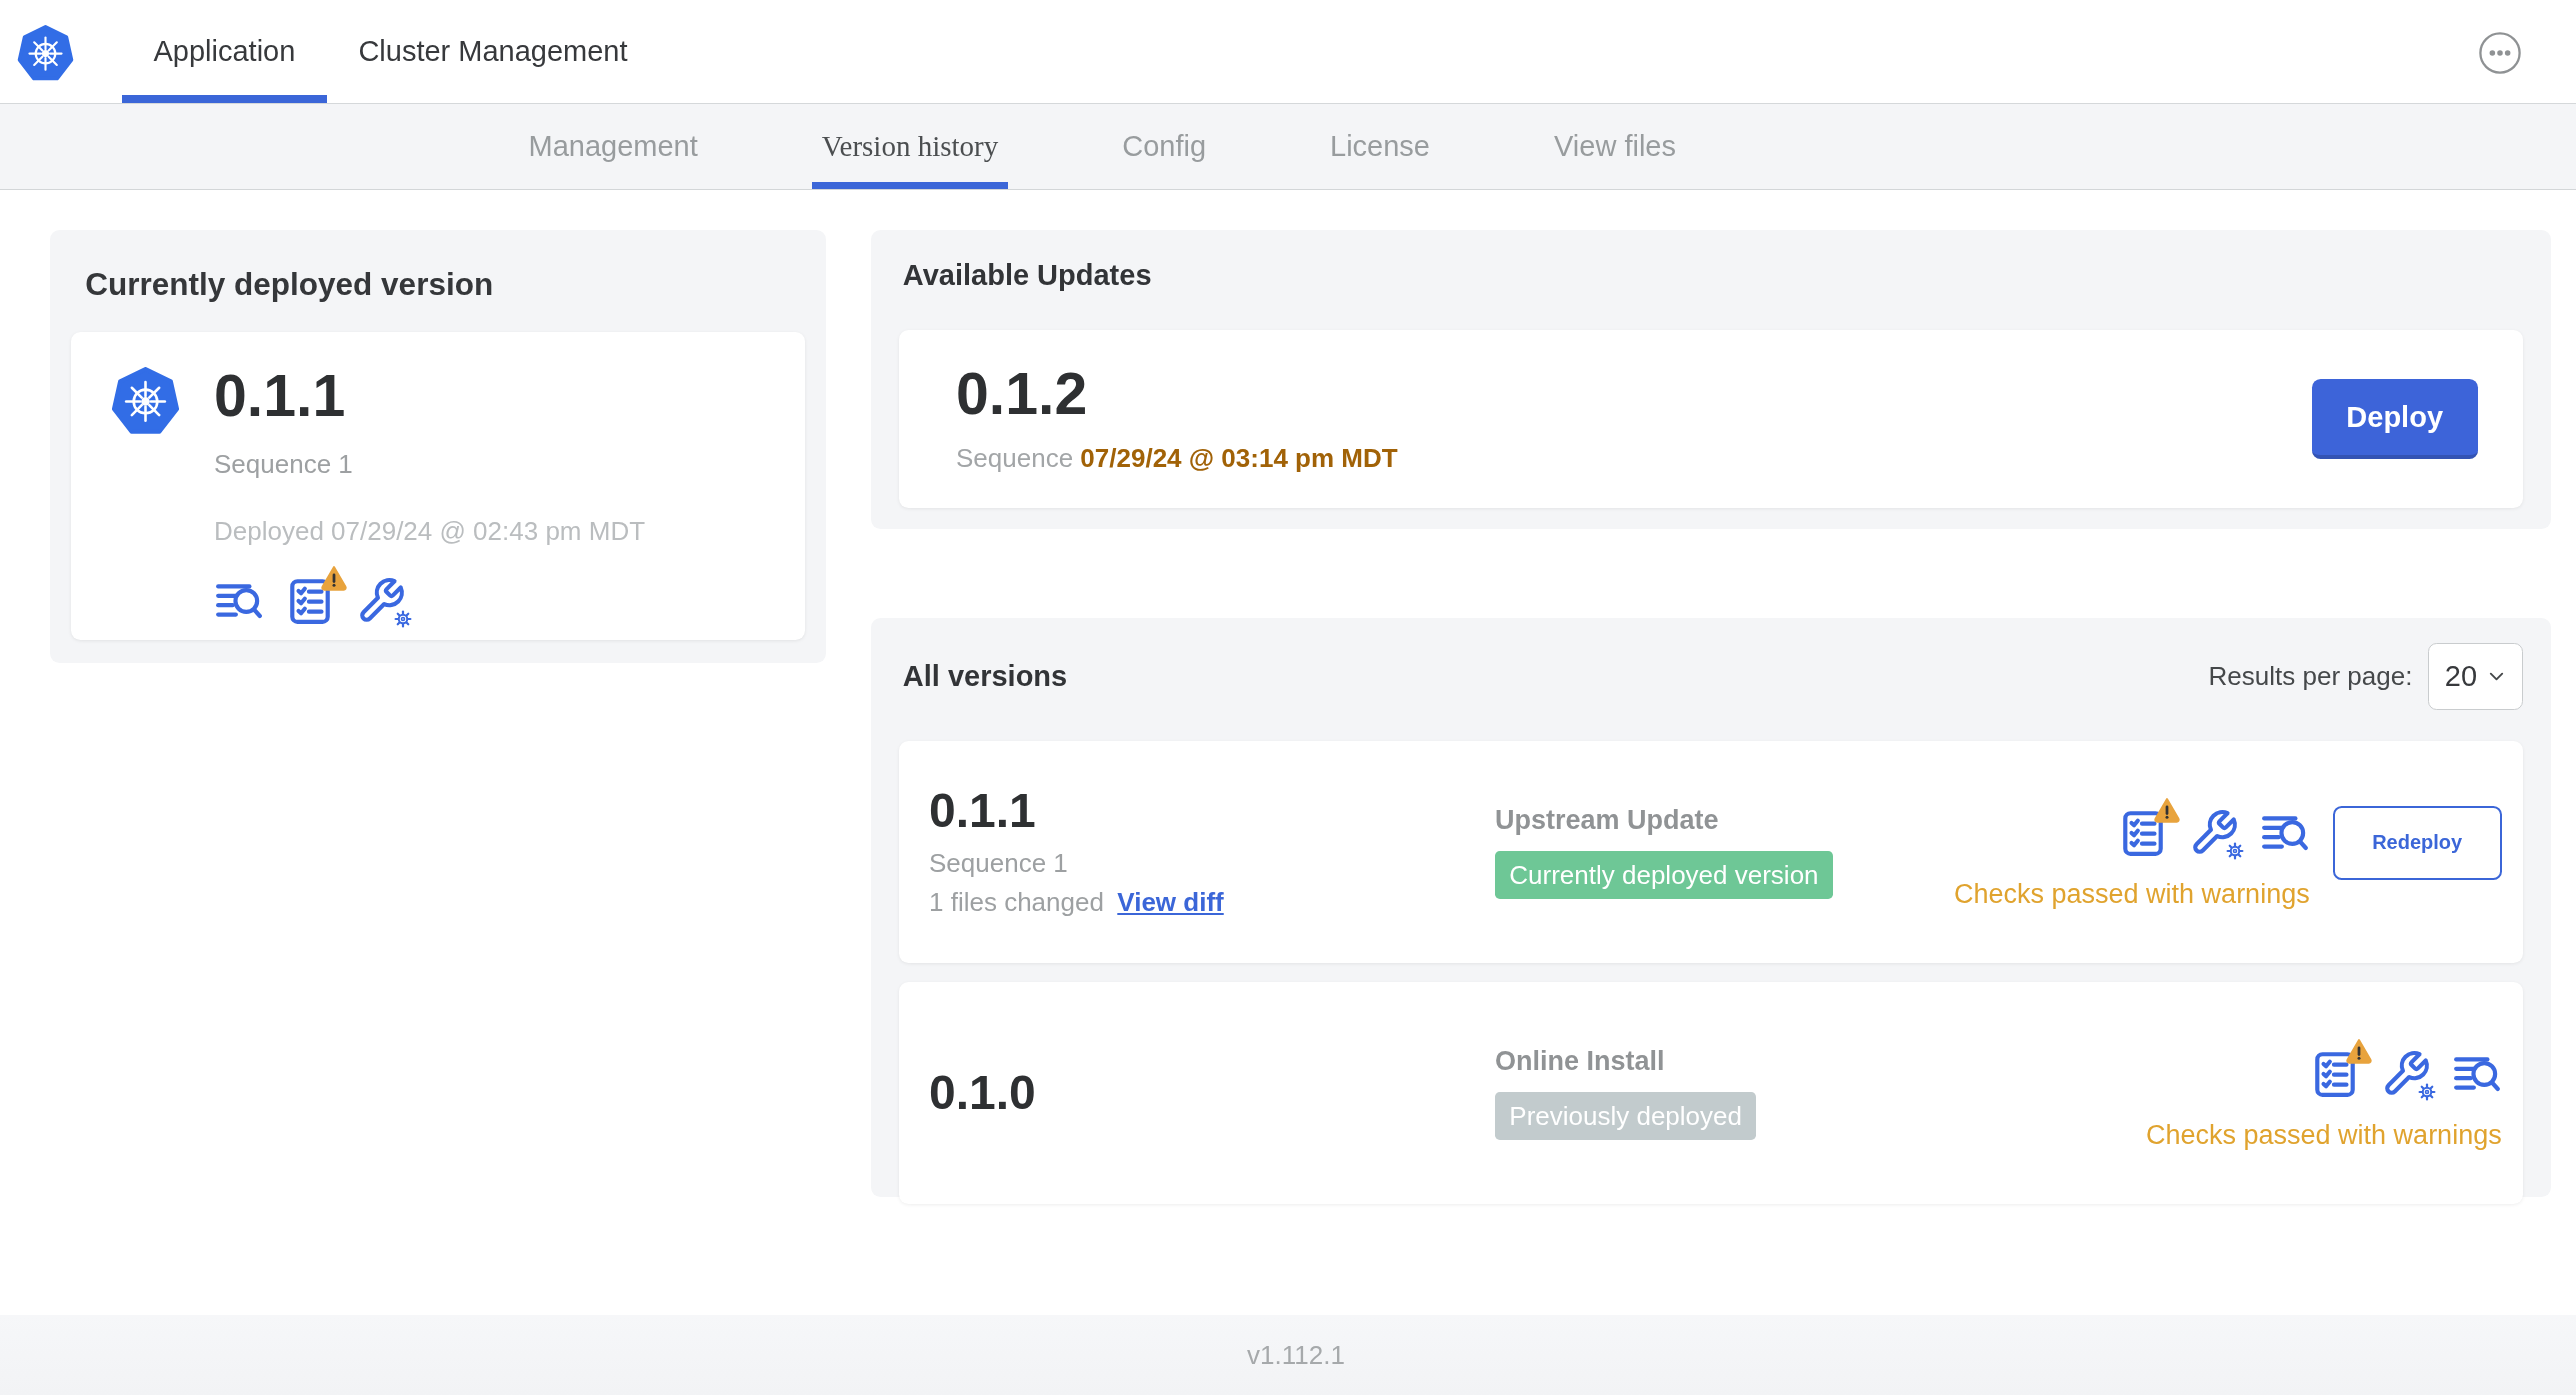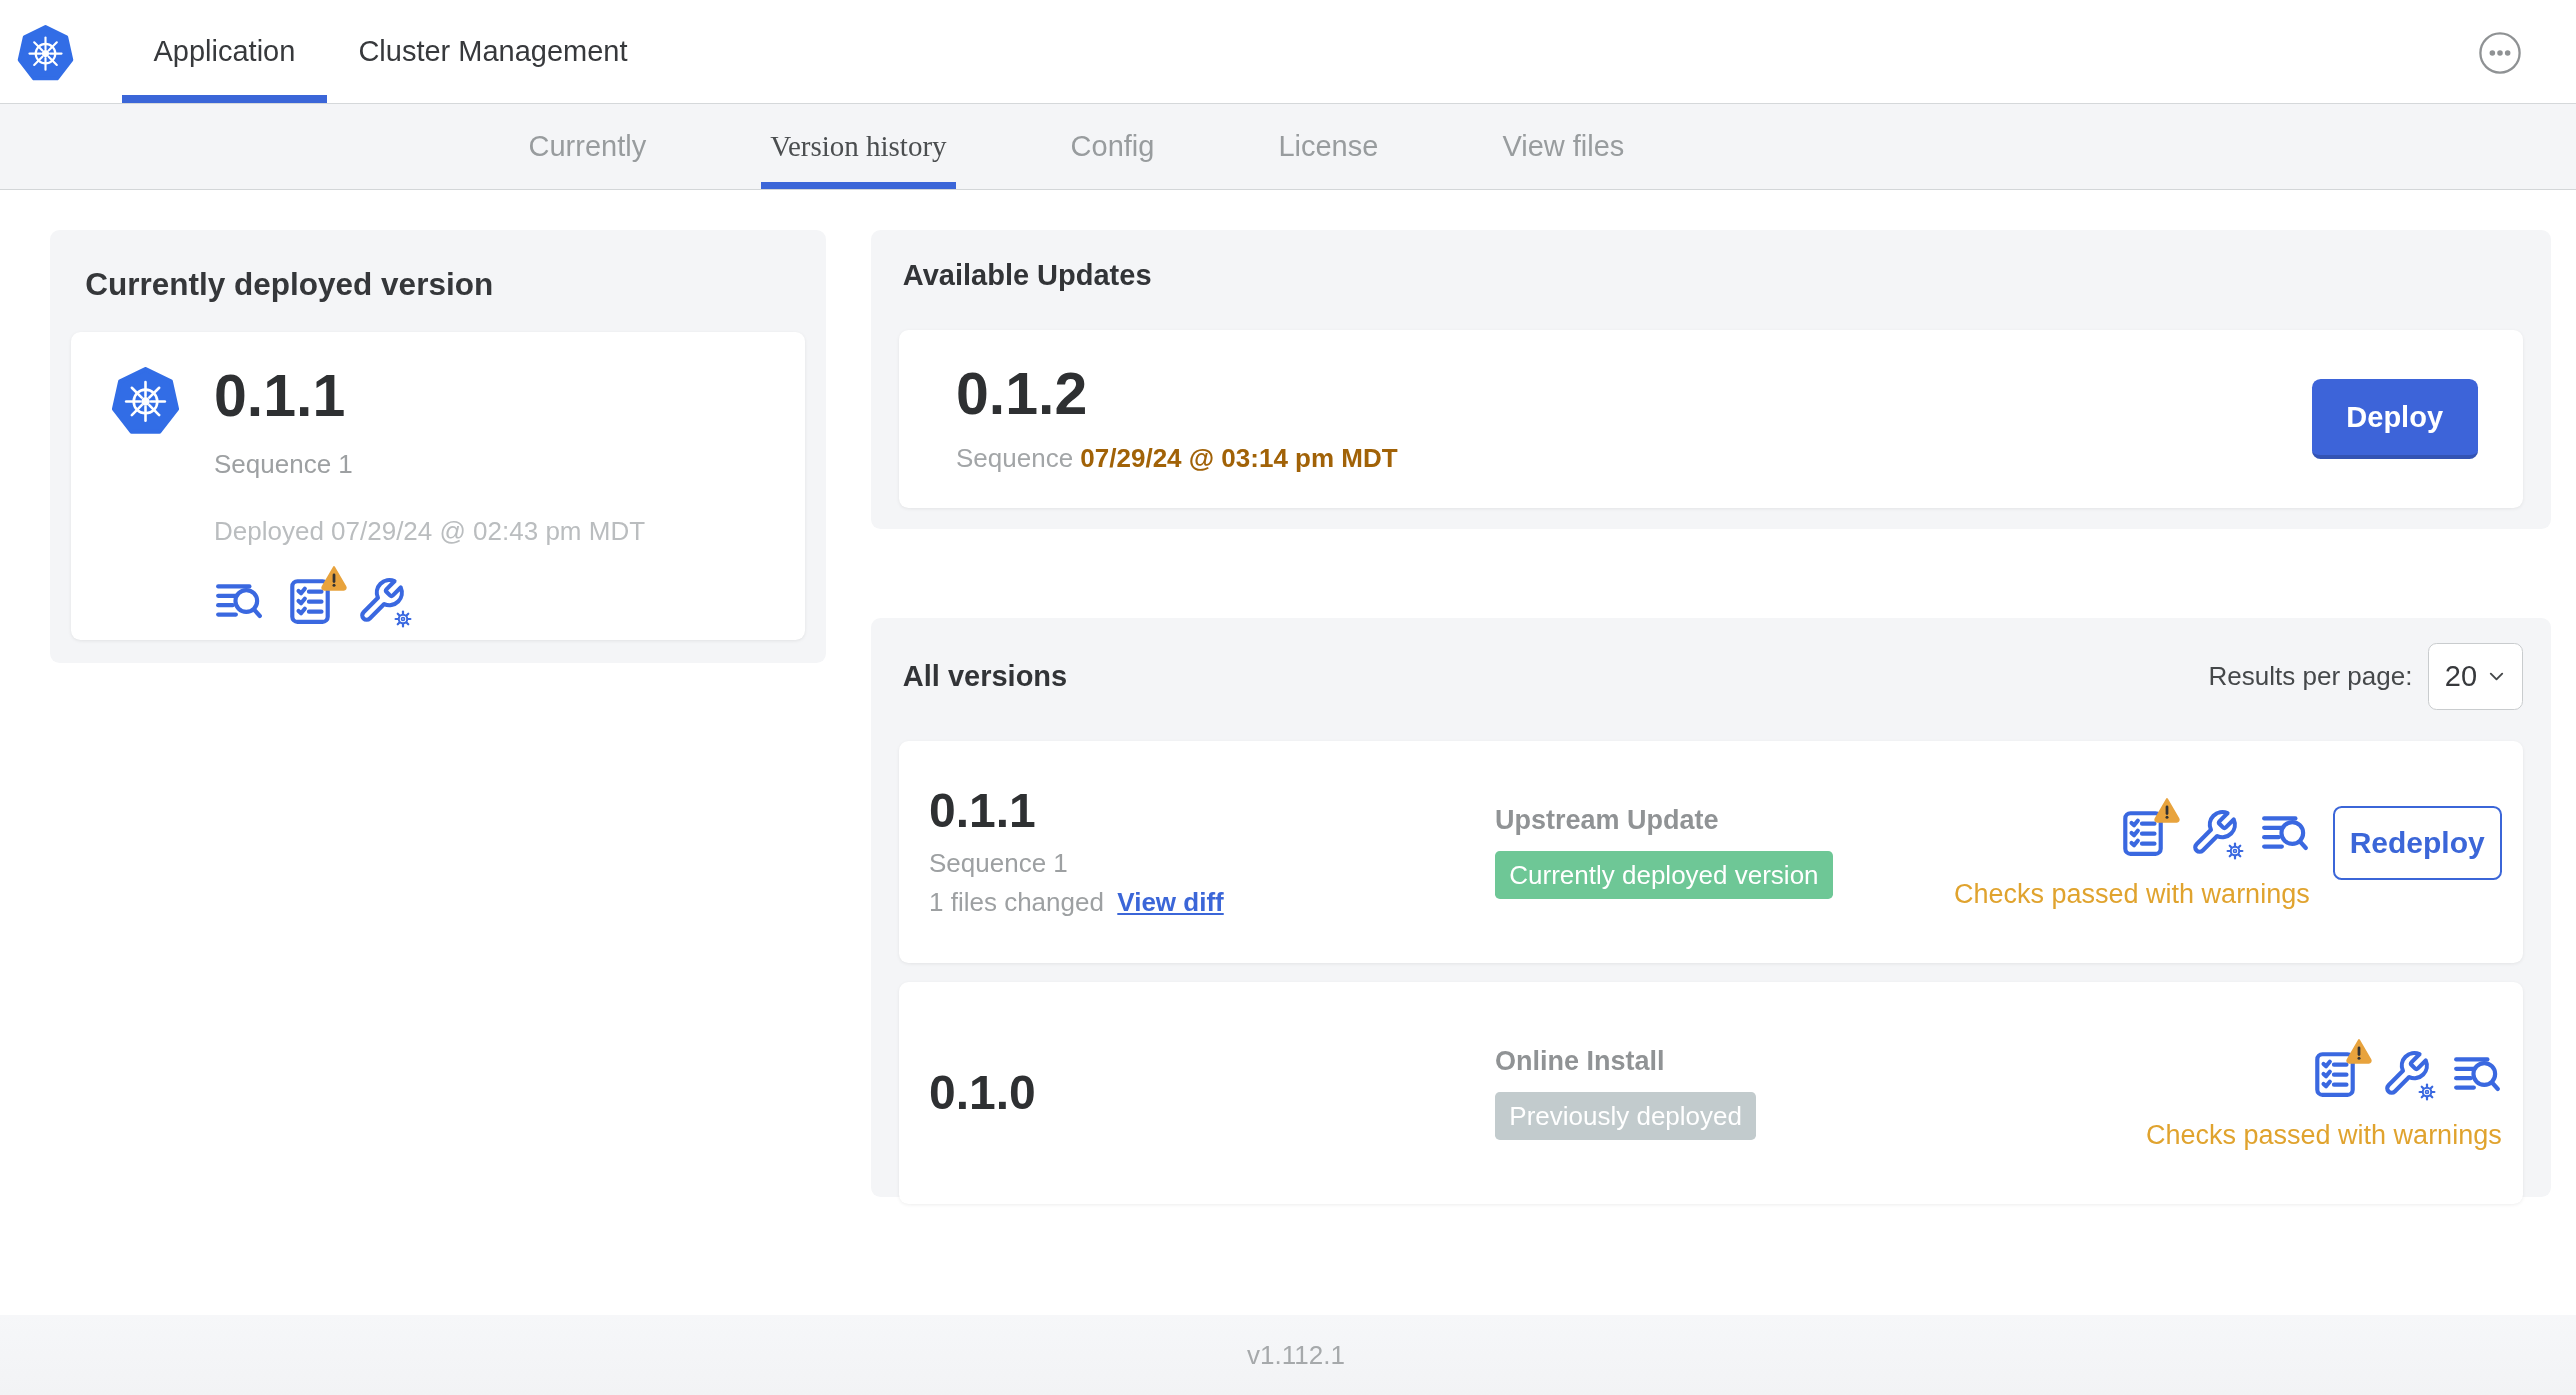--- a/index.html
+++ b/index.html
@@ -83,21 +83,21 @@
   .v-mid { width:459px; flex:0 0 auto; }
   .v-source { font-size:27px; font-weight:600; color:#909395; }
   .badge { display:inline-block; margin-top:15.3px; padding:8.6px 14.3px; border-radius:4.8px;
     font-size:26px; color:#fff; }
   .badge-green { background:#6ec796; }
   .badge-gray { background:#c2cbcd; }
   .v-right { margin-left:auto; display:flex; align-items:flex-start; gap:23px; }
   .checks-col { display:flex; flex-direction:column; align-items:flex-end; padding-top:13.4px; }
   .v-status { margin-top:21px; font-size:27px; color:#e0a32e; white-space:nowrap; }
   .btn-outline { width:169px; height:74px; margin-top:11.5px; background:#fff;
-    border:2.4px solid #3b66d8; border-radius:8.6px; color:#3b66d8; font-size:30px;
+    border:2.4px solid #3b66d8; border-radius:8.6px; color:#3b66d8; font-size:20px;
     font-weight:700; font-family:"Liberation Sans",sans-serif; cursor:pointer; }
 
   
   .footer { position:absolute; left:0; right:0; bottom:0; height:80px;
     background:linear-gradient(#f6f7f9,#f2f3f5); display:flex; align-items:center;
     justify-content:center; font-size:26px; color:#a6a9ab;padding-left:16px; }
 
   .blue-stroke { stroke:#3a68e0; fill:none; stroke-width:2; stroke-linecap:round;
     stroke-linejoin:round; }
 </style>
@@ -130,21 +130,21 @@
     <svg viewBox="0 0 46 46" width="44" height="44">
       <circle cx="23" cy="23" r="20.5" fill="none" stroke="#8f9294" stroke-width="2.4"></circle>
       <circle cx="15" cy="23" r="2.9" fill="#8f9294"></circle>
       <circle cx="23" cy="23" r="2.9" fill="#8f9294"></circle>
       <circle cx="31" cy="23" r="2.9" fill="#8f9294"></circle>
     </svg>
   </div>
 </div>
 
 <div class="subnav">
-  <div class="stab">Currently</div>
+  <div class="stab">Management</div>
   <div class="stab active">Version history</div>
   <div class="stab">Config</div>
   <div class="stab">License</div>
   <div class="stab">View files</div>
 </div>
 
 <div class="main">
 
   <div class="left-col">
     <div class="card dep-card">

